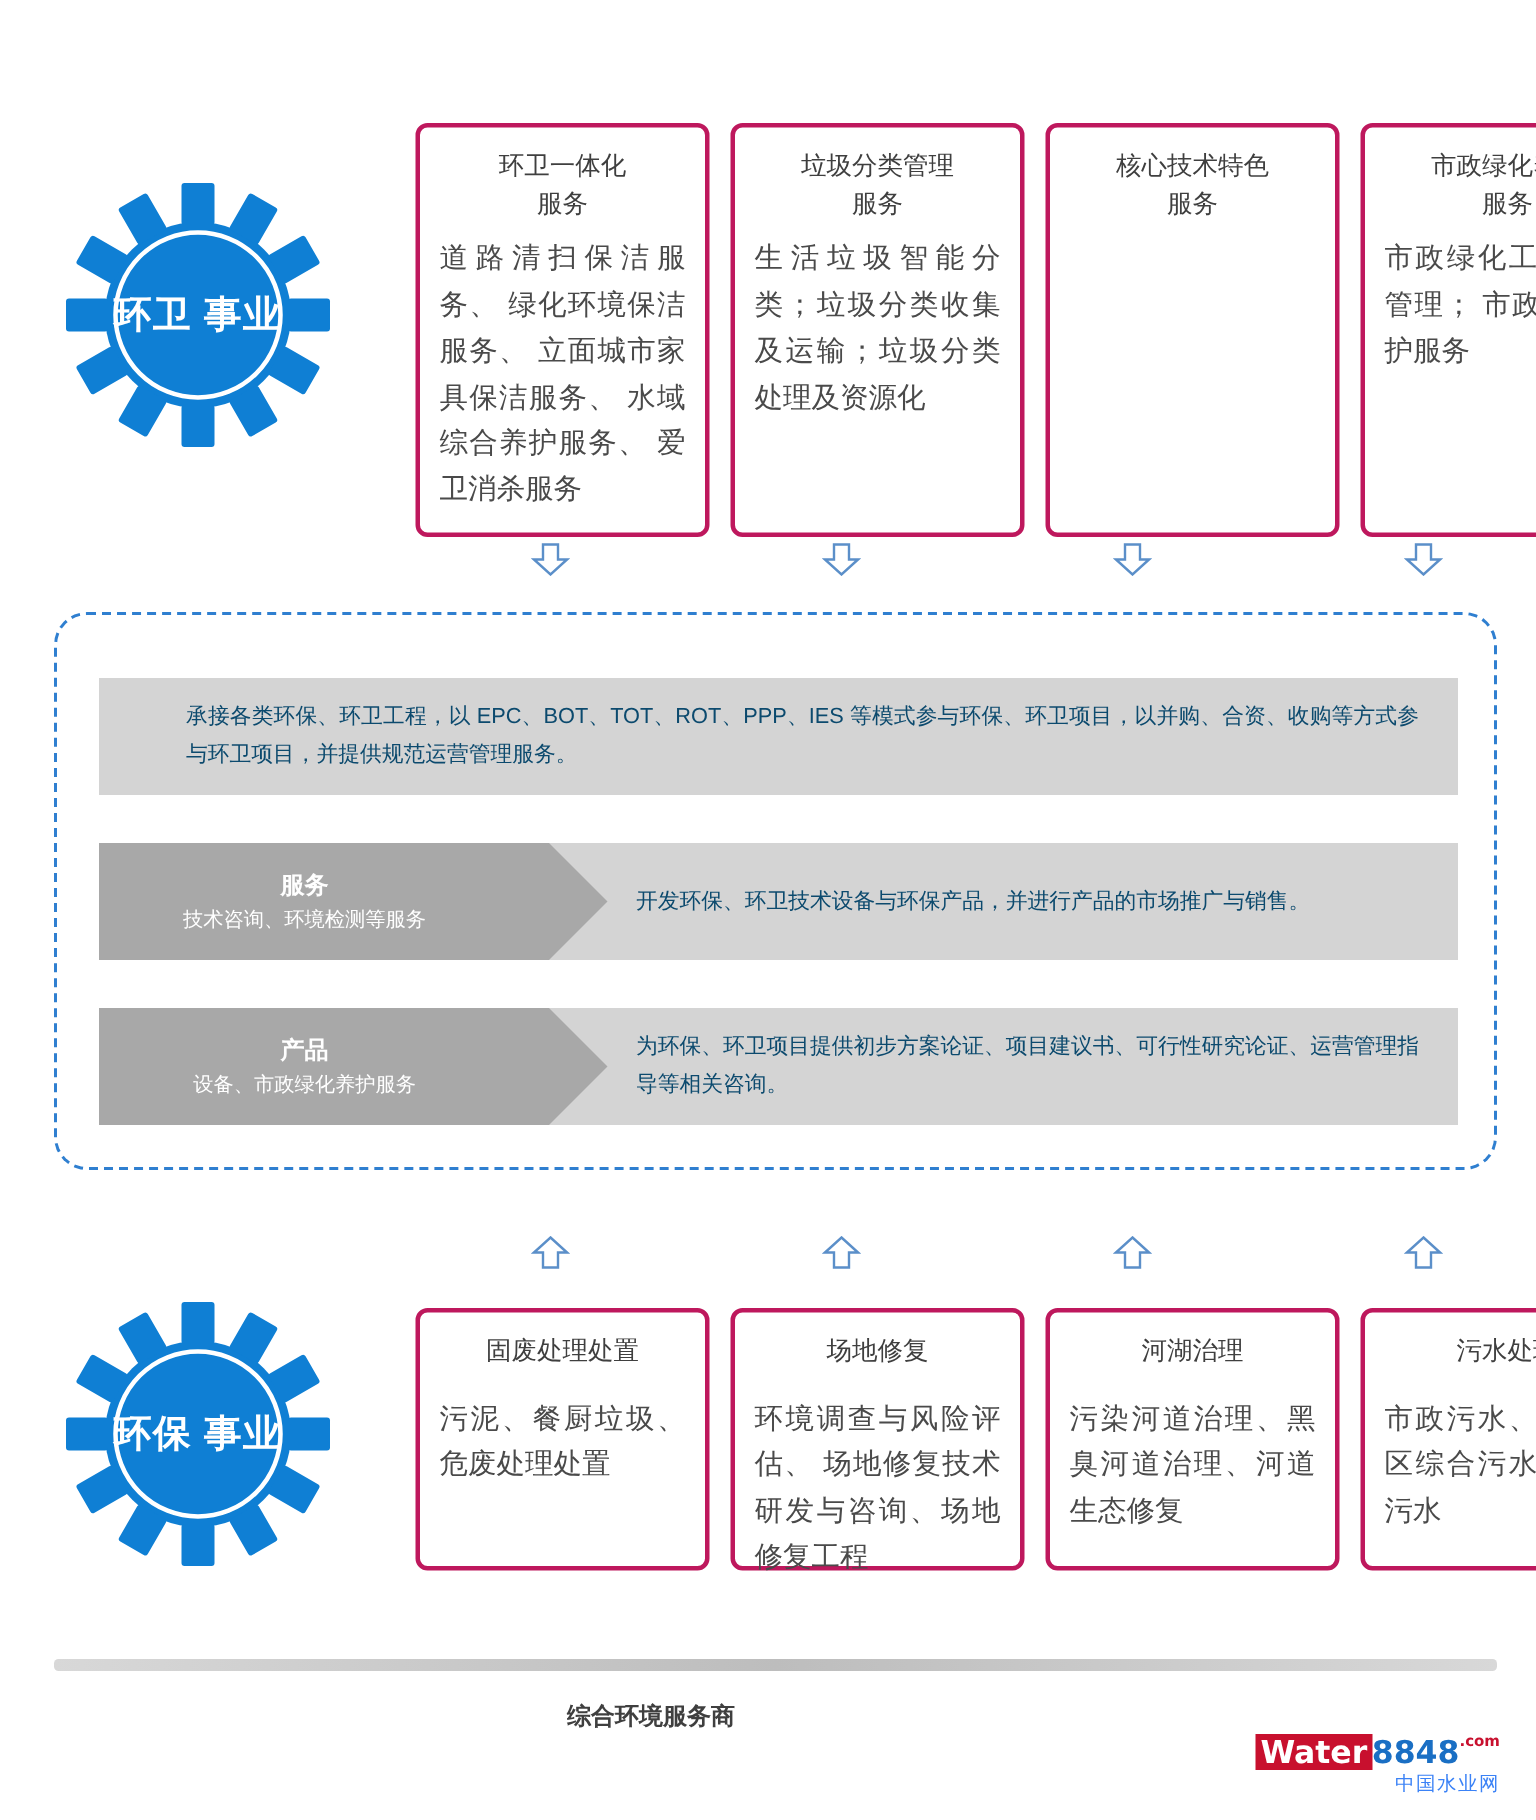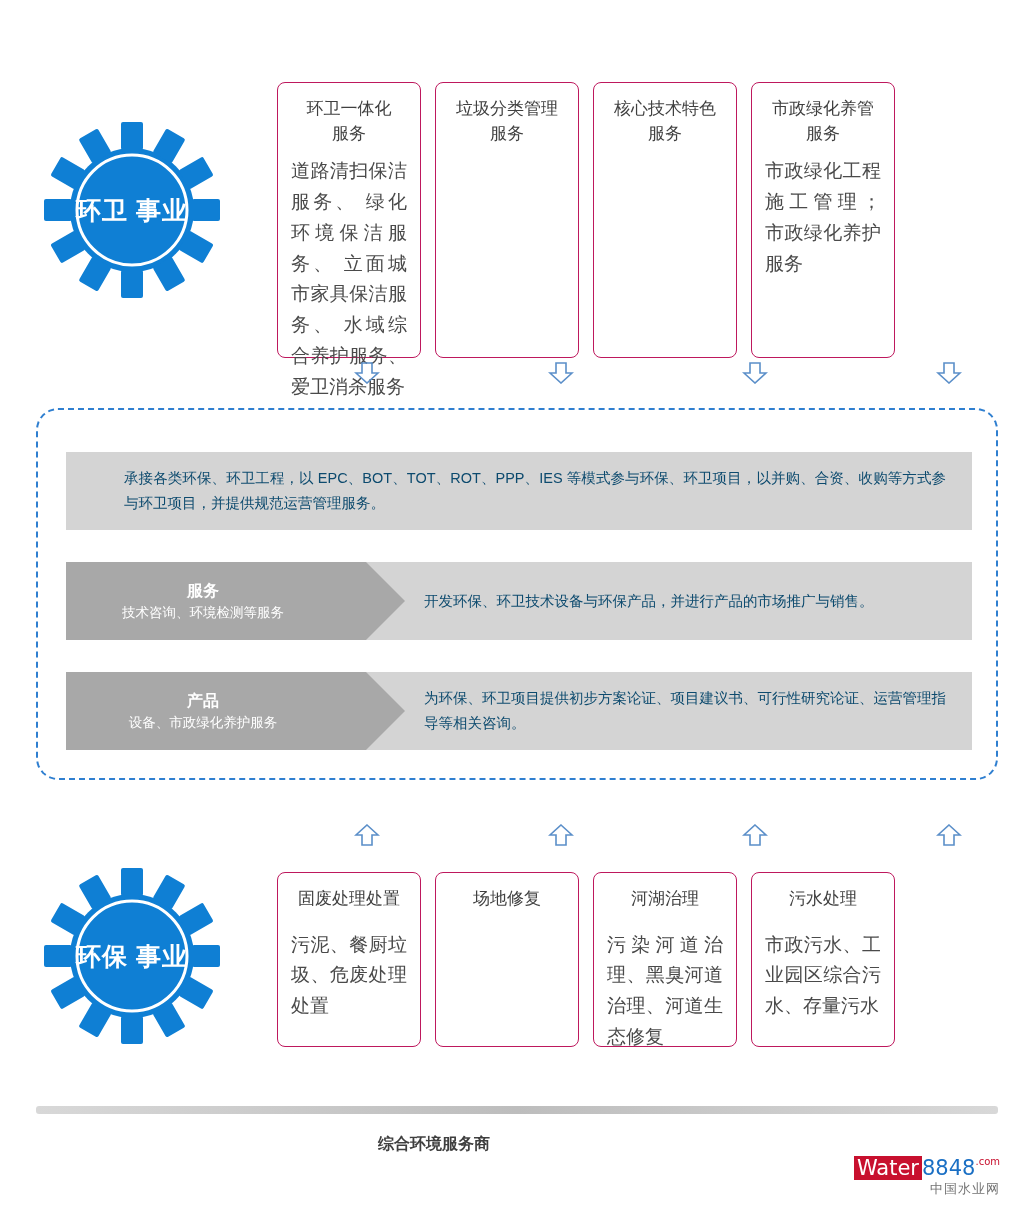--- a/index.html
+++ b/index.html
@@ -39,22 +39,22 @@
   
   .card-row {
     position: absolute;
     display: flex;
     gap: 14px;
   }
   #top-row { left: 277px; top: 82px; }
   #bottom-row { left: 277px; top: 872px; }
 
   .card {
-    width: 144px;
-    border: 1px solid #be185d;
+    width: 196px;
+    border: 3px solid #be185d;
     border-radius: 8px;
     background: #ffffff;
     padding: 14px 13px 12px 13px;
     display: flex;
     flex-direction: column;
   }
   #top-row .card { height: 276px; }
   #bottom-row .card { height: 175px; }
 
   .card-title {
@@ -168,30 +168,30 @@
 
   
   #watermark {
     position: absolute;
     right: 24px; bottom: 16px;
     text-align: right;
     line-height: 1.15;
   }
   #watermark .wm-top {
     font-size: 21px;
-    font-weight: normal;
+    font-weight: bold;
     font-family: "DejaVu Sans", sans-serif;
     text-align: center;
   }
   #watermark .wm-water { color: #ffffff; background: #c8102e; padding: 0 3px; }
   #watermark .wm-num { color: #1a6fc4; }
   #watermark .wm-com { font-size: 10px; color: #c8102e; vertical-align: top; }
   #watermark .wm-bottom {
     font-size: 13px;
-    color: #737373;
+    color: #3b82f6;
     letter-spacing: 1px;
     margin-top: 2px;
   }
 </style>
 </head>
 <body>
 
 <div class="gear-wrap" id="gear-top">
   <svg width="180" height="180" viewBox="0 0 180 180">
     <g transform="translate(90,90)">
@@ -221,20 +221,21 @@
 
 <div class="card-row" id="top-row">
   <div class="card">
     <div class="card-title">环卫一体化
 服务</div>
     <div class="card-body">道路清扫保洁服务、 绿化环境保洁服务、 立面城市家具保洁服务、 水域综合养护服务、 爱卫消杀服务</div>
   </div>
   <div class="card">
     <div class="card-title">垃圾分类管理
 服务</div>
+    <div class="card-body">生活垃圾智能分类；垃圾分类收集及运输；垃圾分类处理及资源化</div>
   </div>
   <div class="card">
     <div class="card-title">核心技术特色
 服务</div>
   </div>
   <div class="card">
     <div class="card-title">市政绿化养管
 服务</div>
     <div class="card-body">市政绿化工程施工管理； 市政绿化养护服务</div>
   </div>
@@ -333,20 +334,21 @@
 事业</div>
 </div>
 
 <div class="card-row" id="bottom-row">
   <div class="card">
     <div class="card-title">固废处理处置</div>
     <div class="card-body">污泥、餐厨垃圾、危废处理处置</div>
   </div>
   <div class="card">
     <div class="card-title">场地修复</div>
+    <div class="card-body">环境调查与风险评估、 场地修复技术研发与咨询、场地修复工程</div>
   </div>
   <div class="card">
     <div class="card-title">河湖治理</div>
     <div class="card-body">污染河道治理、黑臭河道治理、河道生态修复</div>
   </div>
   <div class="card">
     <div class="card-title">污水处理</div>
     <div class="card-body">市政污水、工业园区综合污水、存量污水</div>
   </div>
 </div>

